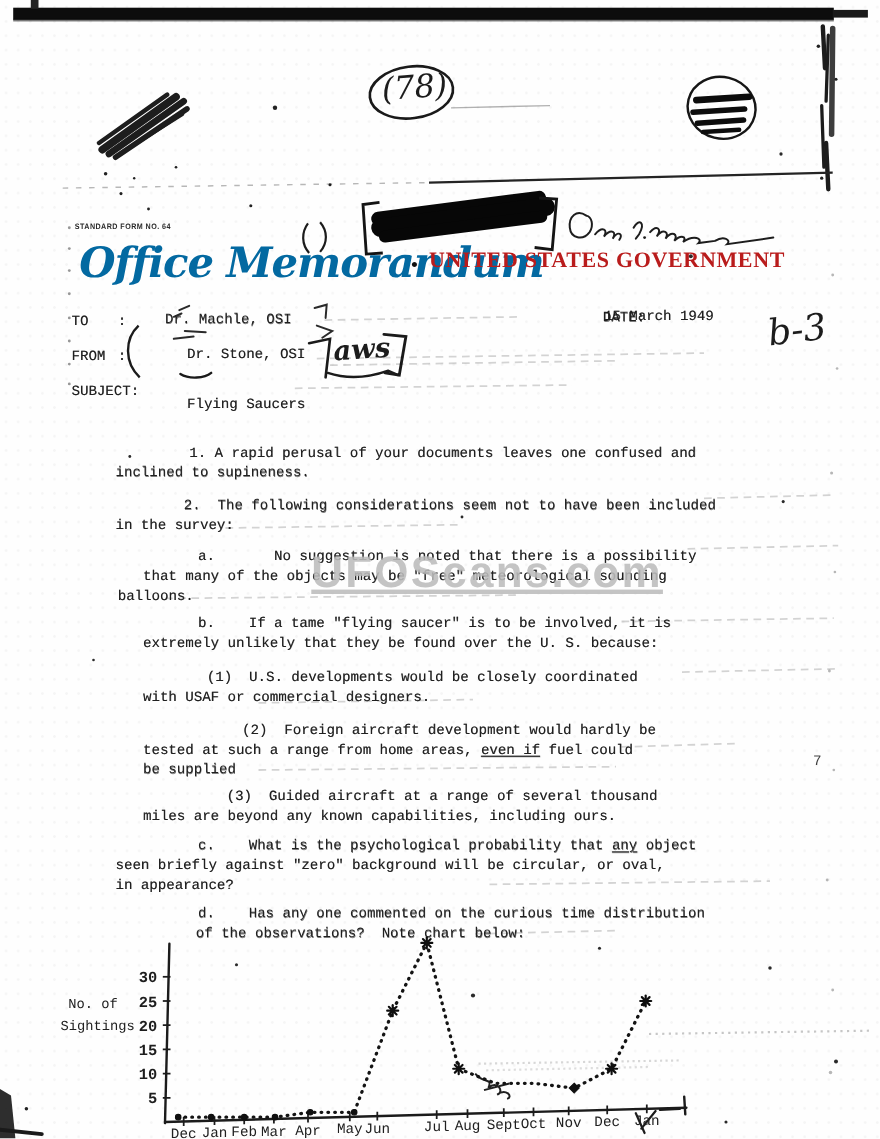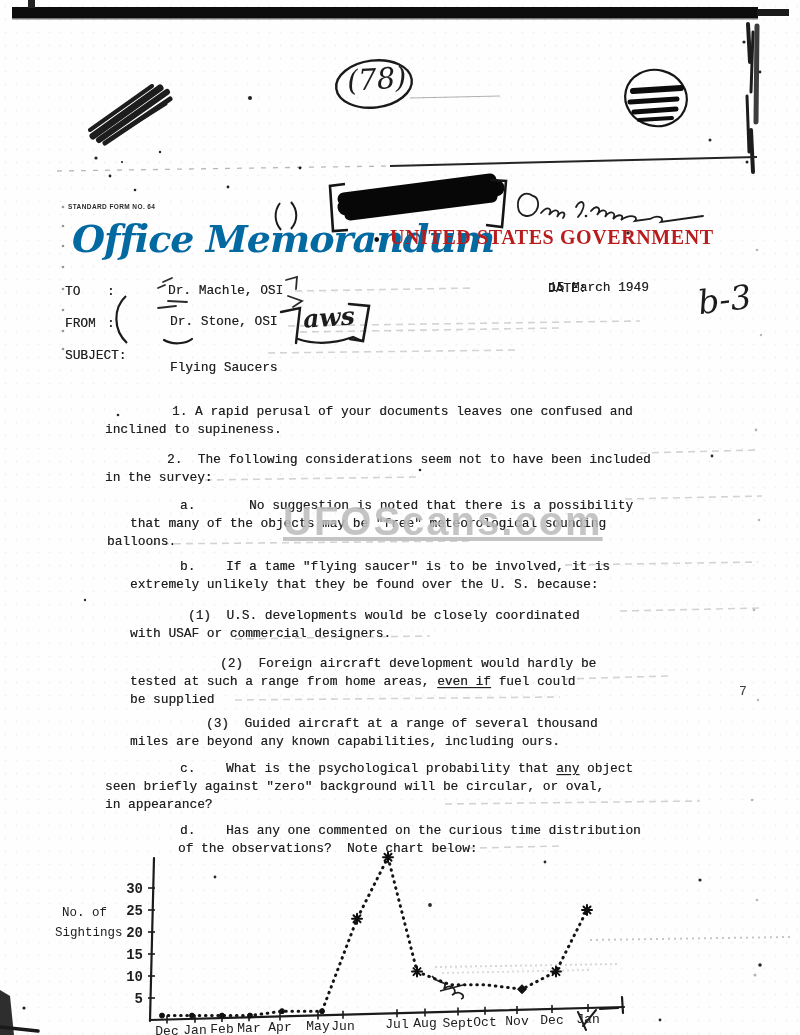--- a/index.html
+++ b/index.html
@@ -318,21 +318,21 @@
     <circle cx="587" cy="910" r="1.8" class="mk"></circle>
   </svg>
 
 <div class="formno">STANDARD FORM NO. 64</div>
 <div class="memo-title">Office Memorandum</div>
 <div class="gov-bullet">•</div>
 <div class="gov-head">UNITED STATES GOVERNMENT</div>
 
 <div class="tl lbl" style="left:65px;top:284px;">TO</div>
 <div class="tl lbl" style="left:107px;top:284px;">:</div>
-<div class="tl" style="left:168px;top:283px;text-align:right;">Dr. Machle, OSI</div>
+<div class="tl" style="left:150px;top:283px;text-align:right;">Dr. Machle, OSI</div>
 
 <div class="tl lbl" style="left:65px;top:316px;">FROM</div>
 <div class="tl lbl" style="left:107px;top:316px;">:</div>
 <div class="tl" style="left:170px;top:314px;">Dr. Stone, OSI</div>
 
 <div class="tl lbl" style="left:65px;top:348px;">SUBJECT:</div>
 <div class="tl" style="left:170px;top:360px;">Flying Saucers</div>
 
 <div class="tl lbl" style="left:500px;top:281px;padding-left:48px;">DATE:</div>
 <div class="tl" style="left:549px;top:280px;">15 March 1949</div>

